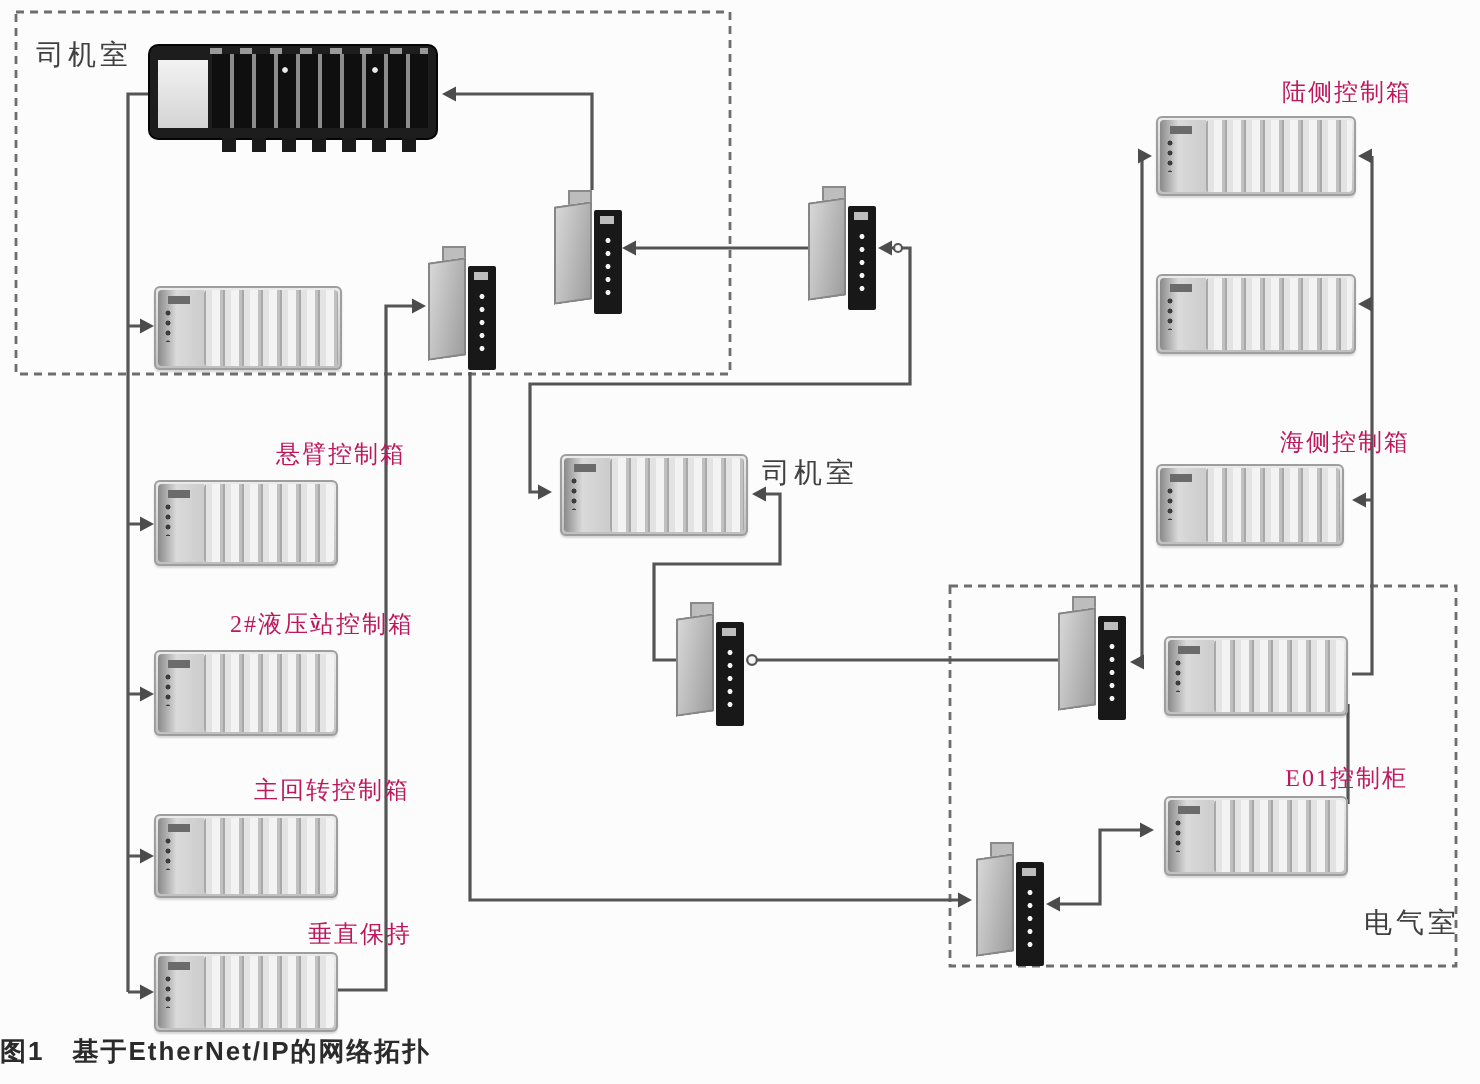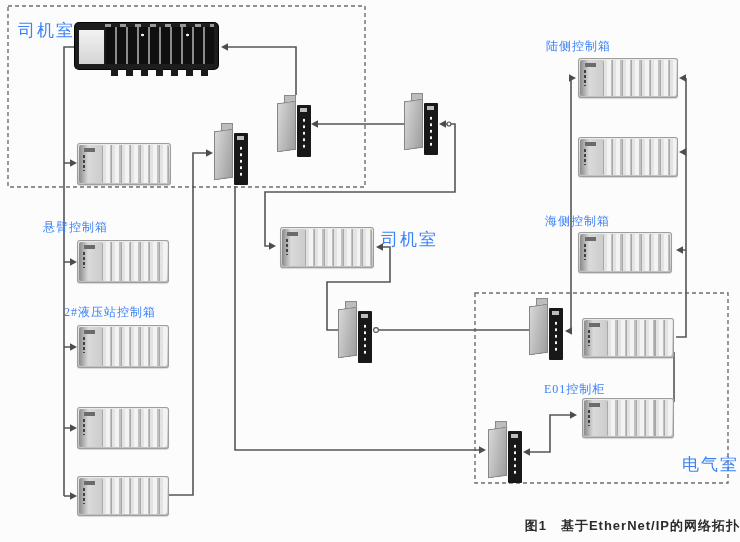--- a/index.html
+++ b/index.html
@@ -1,24 +1,24 @@
 <!DOCTYPE html>
 <html><head>
 <meta charset="utf-8">
 <style>
   html,body{margin:0;padding:0;background:#fff;}
   #stage{position:relative;width:740px;height:542px;background:#fcfcfc;overflow:hidden;
          font-family:"Liberation Serif","DejaVu Serif",serif;}
   svg.wires{position:absolute;left:0;top:0;width:740px;height:542px;}
 
   
-  .lbl{position:absolute;width:160px;text-align:left;font-size:12px;color:#3b82f6;
+  .lbl{position:absolute;width:160px;text-align:right;font-size:12px;color:#be185d;
        letter-spacing:1px;white-space:nowrap;}
-  .roomlbl{position:absolute;font-size:17px;color:#3b82f6;letter-spacing:2px;white-space:nowrap;font-family:Liberation Mono, monospace;}
-  .caption{position:absolute;left:0;top:517px;width:740px;text-align:right;
+  .roomlbl{position:absolute;font-size:14px;color:#404040;letter-spacing:2px;white-space:nowrap;font-family:Liberation Mono, monospace;}
+  .caption{position:absolute;left:0;top:517px;width:740px;text-align:left;
            font-family:"Liberation Sans","DejaVu Sans",sans-serif;
            font-size:13px;font-weight:bold;color:#2b2b2b;letter-spacing:1px;}
   .caption .cap-prefix{margin-right:14px;}
 
   
   .grack{position:absolute;border-radius:3px;background:linear-gradient(#ececec,#bfbfbf);
          box-shadow:inset 0 0 0 1px #9e9e9e, 0 1px 1px rgba(0,0,0,.15);display:flex;padding:2px;box-sizing:border-box;}
   .gr-left{width:23px;position:relative;border-radius:2px 0 0 2px;
            background:linear-gradient(90deg,#8a8a8a 0,#b5b5b5 5px,#dadada 40%,#cccccc);}
   .gr-chip{position:absolute;left:5px;top:3px;width:11px;height:4px;background:#6b6b6b;}
@@ -229,21 +229,23 @@
       <i class="sw-body"></i>
       <i class="sw-panel"></i>
     </div>
   <div class="sw" style="left:488px;top:421px">
     <i class="sw-tab"></i>
       <i class="sw-body"></i>
       <i class="sw-panel"></i>
     </div>
 
   <span class="lbl" style="left:43px;top:219px">悬臂控制箱</span>
-  <span class="lbl" style="left:64px;top:304px">2#液压站控制箱</span>
+  <span class="lbl" style="left:47px;top:304px">2#液压站控制箱</span>
+  <span class="lbl" style="left:45px;top:387px">主回转控制箱</span>
+  <span class="lbl" style="left:46px;top:459px">垂直保持</span>
   <span class="lbl" style="left:546px;top:38px">陆侧控制箱</span>
   <span class="lbl" style="left:545px;top:213px">海侧控制箱</span>
   <span class="lbl" style="left:544px;top:381px">E01控制柜</span>
 
   <div class="caption">
     <span class="cap-prefix">图1</span><span>基于EtherNet/IP的网络拓扑</span>
   </div>
 
 </div>
 

